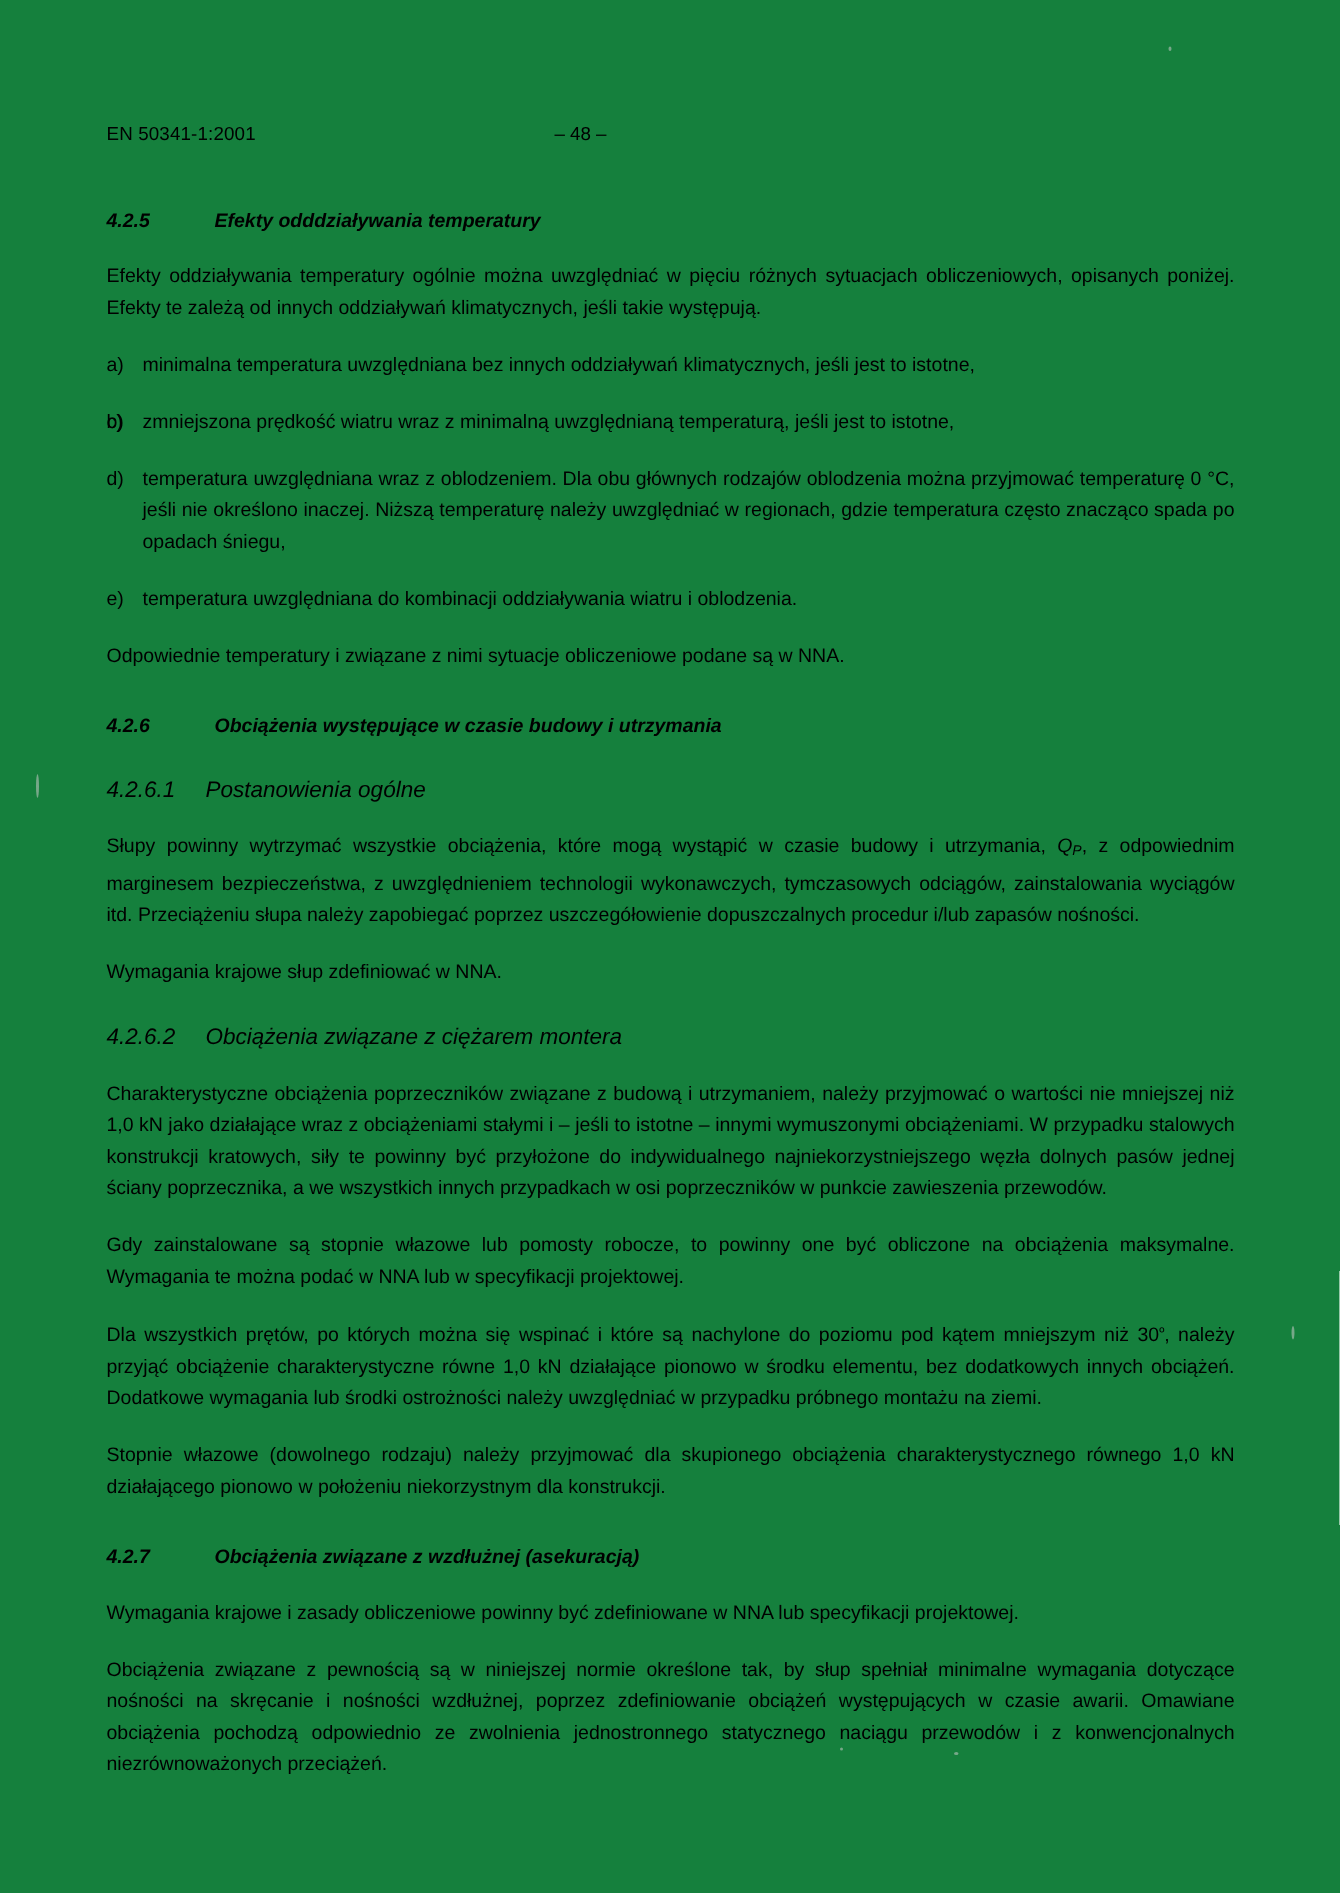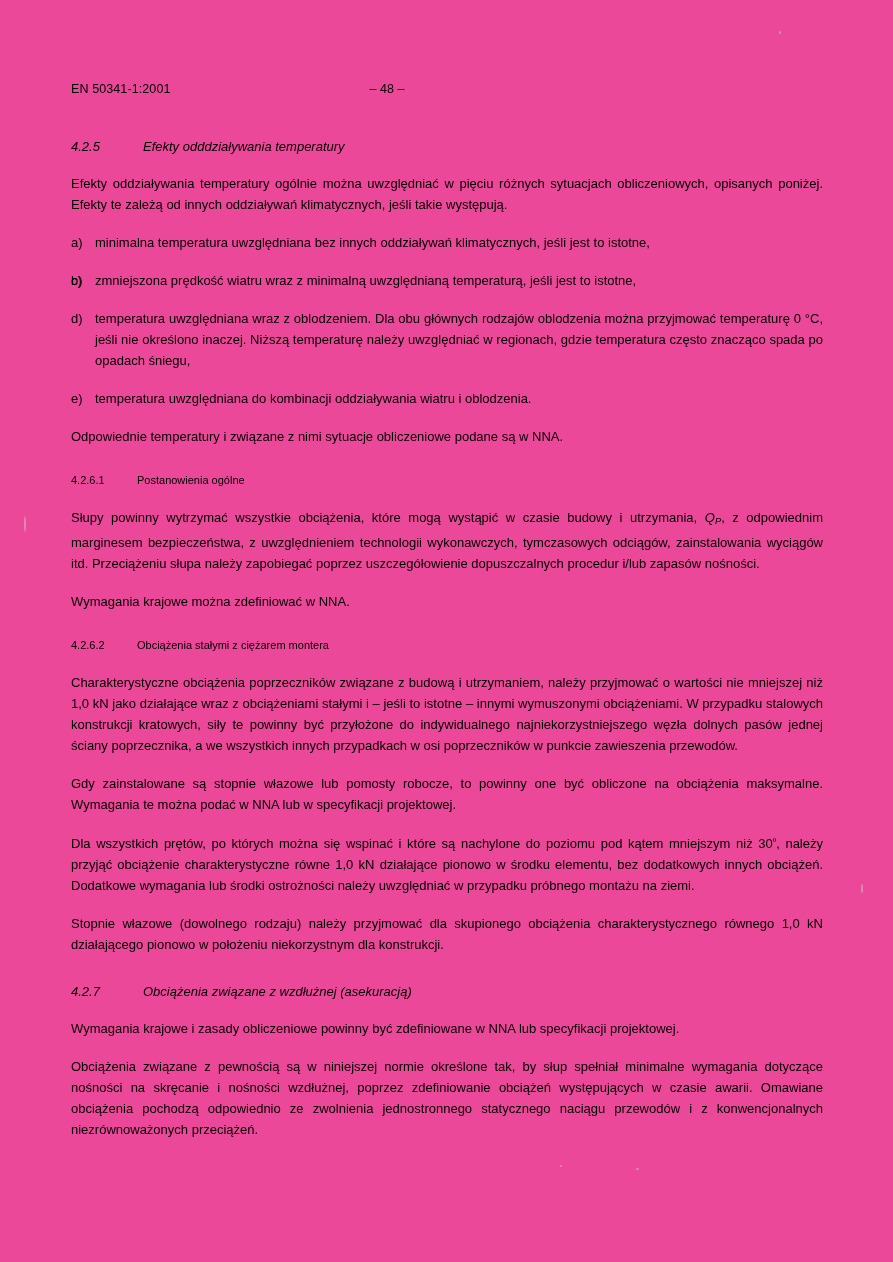--- a/index.html
+++ b/index.html
@@ -9,21 +9,21 @@
     background: #ffffff;
   }
   body {
     font-family: "Liberation Sans", sans-serif;
     color: #000000;
   }
   .page {
     position: relative;
     width: 893px;
     height: 1262px;
-    background: #ec4899;
+    background: #15803d;
     overflow: hidden;
     box-sizing: border-box;
   }
   .content {
     position: absolute;
     left: 71px;
     top: 0;
     width: 752px;
   }
 
@@ -55,27 +55,29 @@
     white-space: nowrap;
   }
 
   
   .h2 {
     font-style: italic;
     font-size: 13px;
     line-height: 19px;
     margin: 27px 0 0 0;
     white-space: nowrap;
+    font-weight: bold;
   }
   .h2 .num {
     display: inline-block;
     width: 72px;
   }
   .h3 {
-    font-size: 11px;
+    font-style: italic;
+    font-size: 15px;
     line-height: 19px;
     margin: 24px 0 0 0;
     white-space: nowrap;
   }
   .h3 .num {
     display: inline-block;
     width: 66px;
   }
 
   
@@ -176,31 +178,34 @@
       <li>
         <span class="marker">d)</span><span>temperatura uwzględniana wraz z oblodzeniem. Dla obu głównych rodzajów oblodzenia można przyjmować temperaturę 0 °C, jeśli nie określono inaczej. Niższą temperaturę należy uwzględniać w regionach, gdzie temperatura często znacząco spada po opadach śniegu,</span>
       </li>
       <li class="single">
         <span class="marker">e)</span><span>temperatura uwzględniana do kombinacji oddziaływania wiatru i oblodzenia.</span>
       </li>
     </ol>
 
     <p class="body last-line-natural">Odpowiednie temperatury i związane z nimi sytuacje obliczeniowe podane są w NNA.</p>
 
+    <div class="h2">
+      <span class="num">4.2.6</span><span>Obciążenia występujące w czasie budowy i utrzymania</span>
+    </div>
 
     <div class="h3">
       <span class="num">4.2.6.1</span><span>Postanowienia ogólne</span>
     </div>
 
     <p class="body"><span>Słupy powinny wytrzymać wszystkie obciążenia, które mogą wystąpić w czasie budowy i utrzymania, </span><span class="sym"><span>Q</span><sub>P</sub></span><span>, z odpowiednim marginesem bezpieczeństwa, z uwzględnieniem technologii wykonawczych, tymczasowych odciągów, zainstalowania wyciągów itd. Przeciążeniu słupa należy zapobiegać poprzez uszczegółowienie dopuszczalnych procedur i/lub zapasów nośności.</span></p>
 
-    <p class="body last-line-natural">Wymagania krajowe można zdefiniować w NNA.</p>
+    <p class="body last-line-natural">Wymagania krajowe słup zdefiniować w NNA.</p>
 
     <div class="h3">
-      <span class="num">4.2.6.2</span><span>Obciążenia stałymi z ciężarem montera</span>
+      <span class="num">4.2.6.2</span><span>Obciążenia związane z ciężarem montera</span>
     </div>
 
     <p class="body">Charakterystyczne obciążenia poprzeczników związane z budową i utrzymaniem, należy przyjmować o wartości nie mniejszej niż 1,0 kN jako działające wraz z obciążeniami stałymi i – jeśli to istotne – innymi wymuszonymi obciążeniami. W przypadku stalowych konstrukcji kratowych, siły te powinny być przyłożone do indywidualnego najniekorzystniejszego węzła dolnych pasów jednej ściany poprzecznika, a we wszystkich innych przypadkach w osi poprzeczników w punkcie zawieszenia przewodów.</p>
 
     <p class="body">Gdy zainstalowane są stopnie włazowe lub pomosty robocze, to powinny one być obliczone na obciążenia maksymalne. Wymagania te można podać w NNA lub w specyfikacji projektowej.</p>
 
     <p class="body"><span>Dla wszystkich prętów, po których można się wspinać i które są nachylone do poziomu pod kątem mniejszym niż 30</span><span class="deg">º</span><span>, należy przyjąć obciążenie charakterystyczne równe 1,0 kN działające pionowo w środku elementu, bez dodatkowych innych obciążeń. Dodatkowe wymagania lub środki ostrożności należy uwzględniać w przypadku próbnego montażu na ziemi.</span></p>
 
     <p class="body">Stopnie włazowe (dowolnego rodzaju) należy przyjmować dla skupionego obciążenia charakterystycznego równego 1,0 kN działającego pionowo w położeniu niekorzystnym dla konstrukcji.</p>
 

